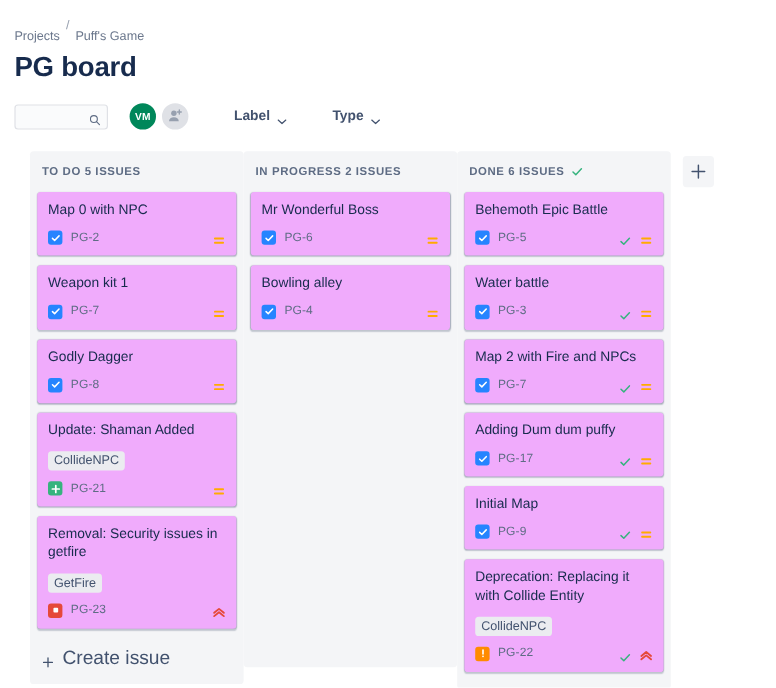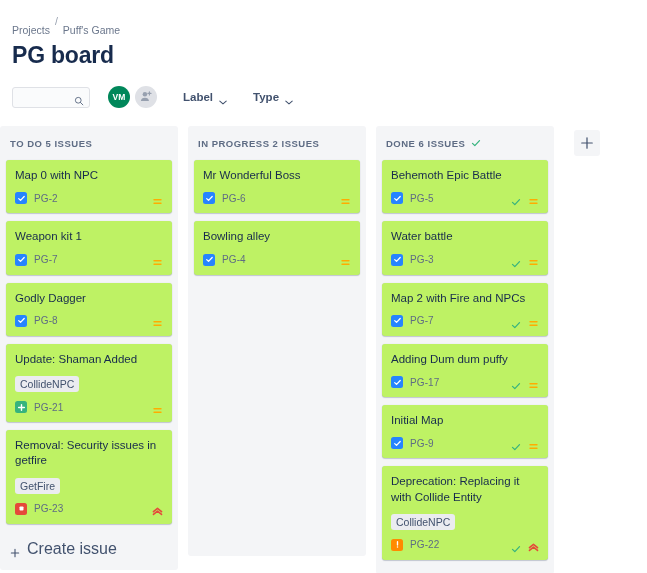--- a/index.html
+++ b/index.html
@@ -76,37 +76,37 @@
     display: flex; align-items: center; justify-content: center;
     font-size: 8.5px; font-weight: bold; color: #fff;
     letter-spacing: 0.2px;
   }
   .avatar-vm { background: #00875A; }
   .avatar-add { background: #DFE1E6; }
   .avatar-add svg { display: block; }
 
   .filter-btn {
     display: flex; align-items: center; gap: 6px;
-    margin-left: 26px;
+    margin-left: 38px;
     font-size: 11.5px;
     font-weight: bold;
     color: #42526E;
     cursor: pointer;
     background: transparent;
     border: none;
     font-family: inherit;
   }
   .filter-btn .caret { width: 8px; height: 5px; display: block; }
 
   
   .board {
     display: flex;
     align-items: flex-start;
-    padding: 18px 0 0 0;
-    gap: 10px;
+    padding: 18px 0 0 25px;
+    gap: 0;
   }
   .column {
     width: 178px;
     background: #F4F5F7;
     border-radius: 3px;
     padding: 0 6px 6px 6px;
     min-height: 430px;
     display: flex;
     flex-direction: column;
   }
@@ -118,21 +118,21 @@
     padding: 0 4px;
     font-size: 9.5px;
     font-weight: bold;
     letter-spacing: 0.5px;
     color: #5E6C84;
     text-transform: uppercase;
   }
   .col-header .col-check { width: 10px; height: 10px; display: block; }
 
   .card {
-    background: #bef264;
+    background: #f0abfc;
     border-radius: 3px;
     box-shadow: 0 1px 1px rgba(9,30,66,0.20), 0 0 1px rgba(9,30,66,0.18);
     padding: 8px 9px 7px 9px;
     margin-bottom: 8px;
     cursor: pointer;
   }
   .card-title {
     font-size: 11.5px;
     line-height: 1.33;
     color: #172B4D;

